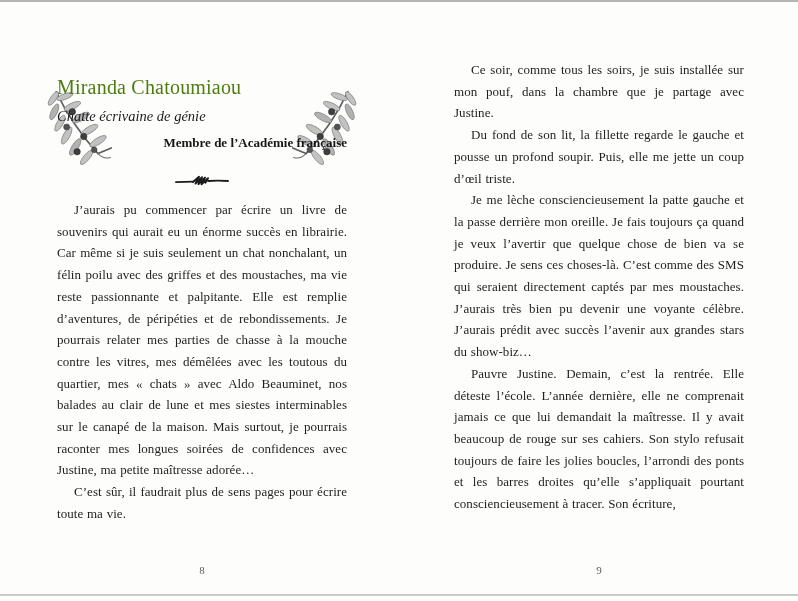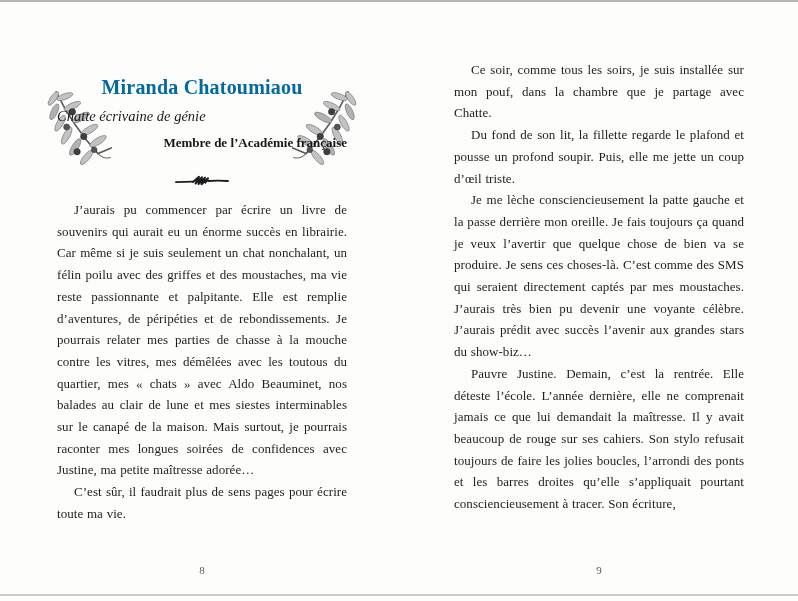--- a/index.html
+++ b/index.html
@@ -23,23 +23,22 @@
     background: #cbcbcb;
   }
   .page { position: absolute; top: 0; height: 601px; }
   .page-left  { left: 57px;  width: 290px; }
   .page-right { left: 454px; width: 290px; }
 
   
   .chapter-header { position: absolute; left: 0; top: 0; width: 290px; }
   .author-title {
     position: absolute; left: 0; top: 76px; width: 290px;
-    text-align: center;
-    font-size: 20px; font-weight: bold; letter-spacing: 0.2px;
-    color: #0369a1;
+    font-size: 20px; font-weight: normal; letter-spacing: 0.2px;
+    color: #4d7c0f;
   }
   .author-subtitle {
     position: absolute; left: 0; top: 108px; width: 290px;
     font-size: 14.5px; font-style: italic;
     color: #1a1a1a;
   }
   .author-affiliation {
     position: absolute; left: 0; top: 135px; width: 290px;
     text-align: right;
     font-size: 13px; font-weight: bold;
@@ -137,22 +136,22 @@
     </div>
     <div class="page-body">
         <p class="para">J’aurais pu commencer par écrire un livre de souvenirs qui aurait eu un énorme succès en librairie. Car même si je suis seulement un chat nonchalant, un félin poilu avec des griffes et des moustaches, ma vie reste passionnante et palpitante. Elle est remplie d’aventures, de péripéties et de rebondissements. Je pourrais relater mes parties de chasse à la mouche contre les vitres, mes démêlées avec les toutous du quartier, mes « chats » avec Aldo Beauminet, nos balades au clair de lune et mes siestes interminables sur le canapé de la maison. Mais surtout, je pourrais raconter mes longues soirées de confidences avec Justine, ma petite maîtresse adorée…</p>
         <p class="para">C’est sûr, il faudrait plus de sens pages pour écrire toute ma vie.</p>
       </div>
     <div class="folio">8</div>
   </div>
 
   <div class="page page-right">
     <div class="page-body">
-        <p class="para">Ce soir, comme tous les soirs, je suis installée sur mon pouf, dans la chambre que je partage avec Chatte.</p>
-        <p class="para">Du fond de son lit, la fillette regarde le plafond et pousse un profond soupir. Puis, elle me jette un coup d’œil triste.</p>
+        <p class="para">Ce soir, comme tous les soirs, je suis installée sur mon pouf, dans la chambre que je partage avec Justine.</p>
+        <p class="para">Du fond de son lit, la fillette regarde le gauche et pousse un profond soupir. Puis, elle me jette un coup d’œil triste.</p>
         <p class="para">Je me lèche consciencieusement la patte gauche et la passe derrière mon oreille. Je fais toujours ça quand je veux l’avertir que quelque chose de bien va se produire. Je sens ces choses-là. C’est comme des SMS qui seraient directement captés par mes moustaches. J’aurais très bien pu devenir une voyante célèbre. J’aurais prédit avec succès l’avenir aux grandes stars du show-biz…</p>
         <p class="para">Pauvre Justine. Demain, c’est la rentrée. Elle déteste l’école. L’année dernière, elle ne comprenait jamais ce que lui demandait la maîtresse. Il y avait beaucoup de rouge sur ses cahiers. Son stylo refusait toujours de faire les jolies boucles, l’arrondi des ponts et les barres droites qu’elle s’appliquait pourtant consciencieusement à tracer. Son écriture,</p>
       </div>
     <div class="folio">9</div>
   </div>
 
   <div class="edge-line-bottom"></div>
 </div>
 
 </body></html>

